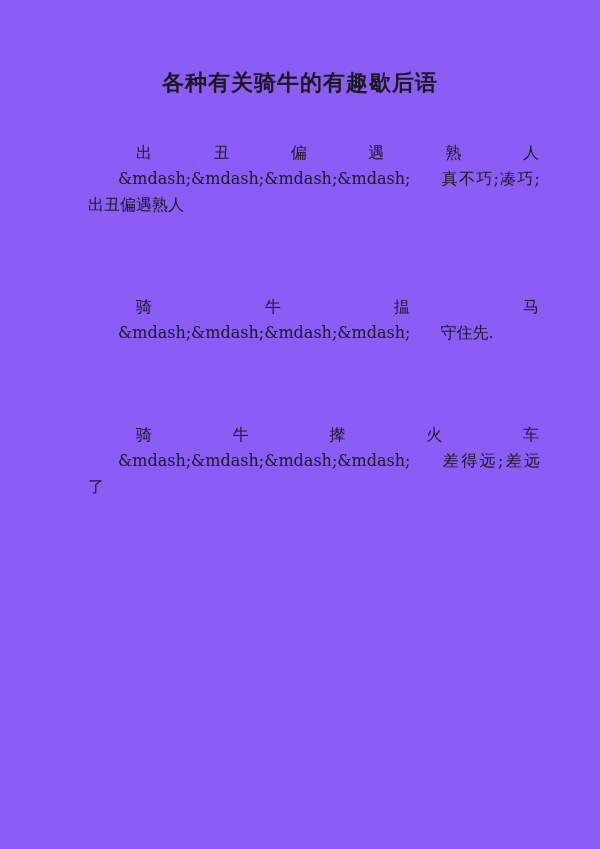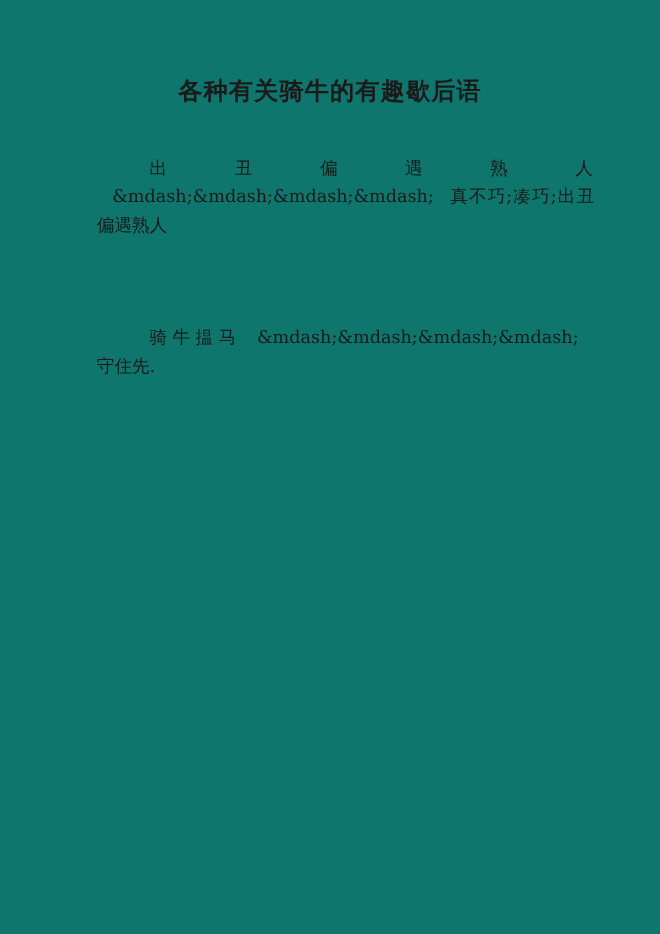--- a/index.html
+++ b/index.html
@@ -4,21 +4,21 @@
 <style>
   html, body {
     margin: 0;
     padding: 0;
     background: #ffffff;
   }
   .page {
     position: relative;
     width: 600px;
     height: 849px;
-    background: #0f766e;
+    background: #8b5cf6;
     overflow: hidden;
     font-family: "DejaVu Serif", "Liberation Serif", serif;
     color: #1a1a1a;
     box-sizing: border-box;
     padding: 68px 60px 0 88px;
   }
   .doc-title {
     font-size: 22px;
     font-weight: bold;
     text-align: center;
@@ -34,21 +34,21 @@
     margin: 0;
     text-align: justify;
   }
   .intro {
     margin-bottom: 62px;
   }
   .item {
     margin-bottom: 76px;
   }
   .item .dashes {
-    margin: 0 14px;
+    margin: 0 30px;
     white-space: nowrap;
   }
   .item .head {
     letter-spacing: 1px;
   }
   .watermark {
     position: absolute;
     left: 110px;
     top: 390px;
     font-family: "DejaVu Sans", "Liberation Sans", sans-serif;
@@ -66,15 +66,16 @@
 
   <h1 class="doc-title">各种有关骑牛的有趣歇后语</h1>
 
 
   <p class="para item"><span class="head">出丑偏遇熟人</span><span class="dashes">&amp;mdash;&amp;mdash;&amp;mdash;&amp;mdash;</span><span class="tail">真不巧;凑巧;出丑偏遇熟人</span></p>
 
 
   <p class="para item"><span class="head">骑牛揾马</span><span class="dashes">&amp;mdash;&amp;mdash;&amp;mdash;&amp;mdash;</span><span class="tail">守住先.</span></p>
 
 
+  <p class="para item"><span class="head">骑牛撵火车</span><span class="dashes">&amp;mdash;&amp;mdash;&amp;mdash;&amp;mdash;</span><span class="tail">差得远;差远了</span></p>
 
 
 </div>
 
 </body></html>

